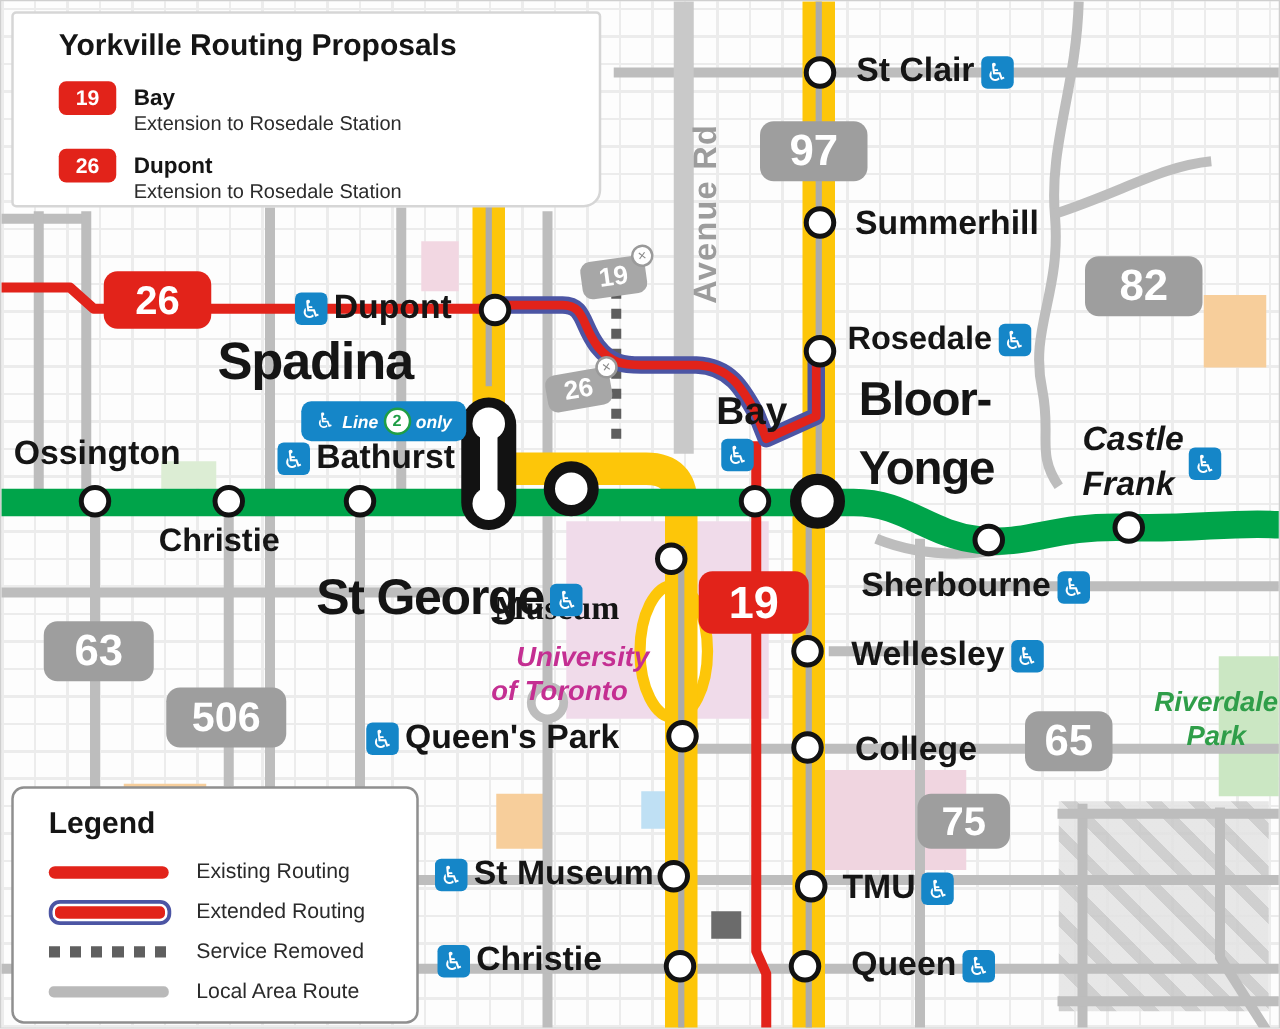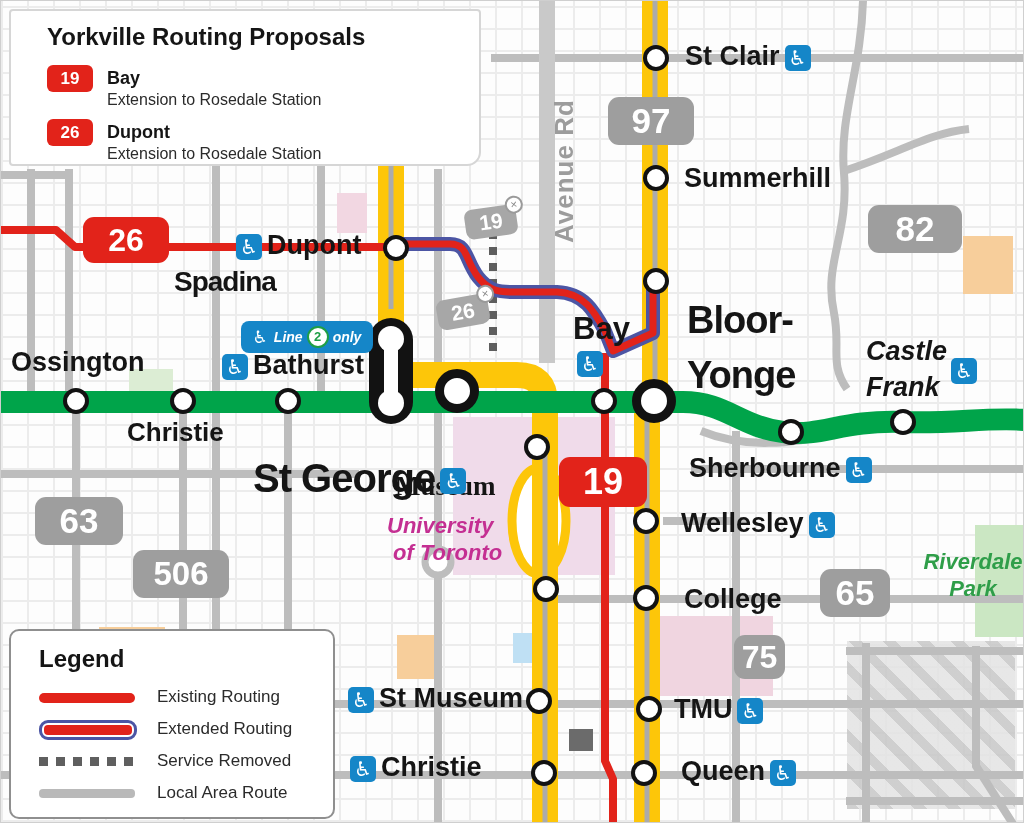--- a/index.html
+++ b/index.html
@@ -17,21 +17,21 @@
   svg.layer{position:absolute;left:0;top:0;}
   .stn{position:absolute;width:18px;height:18px;background:#fff;border:4px solid #121212;border-radius:50%;}
   .stn-big{position:absolute;width:26px;height:26px;background:#fff;border:9px solid #121212;border-radius:50%;}
   .barbell{position:absolute;left:368px;top:317px;width:44px;height:106px;background:#121212;border-radius:22px;}
   .barbell .neck{position:absolute;left:15px;top:20px;width:14px;height:66px;background:#fff;}
   .barbell .c1,.barbell .c2{position:absolute;left:9px;width:26px;height:26px;background:#fff;border-radius:50%;}
   .barbell .c1{top:8px;} .barbell .c2{top:72px;}
   .lbl{position:absolute;font-weight:bold;color:#151515;white-space:nowrap;line-height:1.05;}
   .s26{font-size:26px;} .s27{font-size:27px;} .s31{font-size:31px;}
   .s38{font-size:38px;letter-spacing:-1px;line-height:55px;}
-  .s40{font-size:40px;letter-spacing:-1px;} .s42{font-size:28px;letter-spacing:-1px;}
+  .s40{font-size:40px;letter-spacing:-1px;} .s42{font-size:42px;letter-spacing:-1px;}
   .acc{display:inline-block;width:26px;height:26px;background:#1586C8;border-radius:5px;color:#fff;
        font-size:20px;line-height:26px;text-align:center;vertical-align:middle;font-weight:normal;
        font-family:"DejaVu Sans",sans-serif;margin:0 5px;}
   .acc-abs{position:absolute;margin:0;}
   .badge{position:absolute;color:#fff;font-weight:bold;text-align:center;border-radius:11px;}
   .bg-gray{background:#9E9E9E;} .bg-red{background:#E2231A;}
   .badge-rm{position:absolute;width:52px;height:30px;background:#A7A7A7;color:#fff;font-weight:bold;
        font-size:21px;line-height:30px;text-align:center;border-radius:8px;}
   .rmx{position:absolute;right:-8px;top:-8px;width:14px;height:14px;background:#fff;border:2px solid #9a9a9a;
        border-radius:50%;color:#8a8a8a;font-size:9px;line-height:14px;text-align:center;font-weight:bold;}
@@ -160,40 +160,43 @@
       <div class="c2"></div>
   </div>
 
   <div class="badge bg-red" style="left:82px;top:216px;width:86px;height:46px;font-size:32px;line-height:46px;">26</div>
   <div class="badge bg-red" style="left:558px;top:456px;width:88px;height:50px;font-size:36px;line-height:50px;">19</div>
   <div class="badge bg-gray" style="left:607px;top:96px;width:86px;height:48px;font-size:35px;line-height:48px;">97</div>
   <div class="badge bg-gray" style="left:867px;top:204px;width:94px;height:48px;font-size:35px;line-height:48px;">82</div>
   <div class="badge bg-gray" style="left:34px;top:496px;width:88px;height:48px;font-size:35px;line-height:48px;">63</div>
   <div class="badge bg-gray" style="left:132px;top:549px;width:96px;height:48px;font-size:33px;line-height:48px;">506</div>
   <div class="badge bg-gray" style="left:819px;top:568px;width:70px;height:48px;font-size:35px;line-height:48px;">65</div>
-  <div class="badge bg-gray" style="left:733px;top:634px;width:51px;height:44px;font-size:32px;line-height:44px;">75</div>
+  <div class="badge bg-gray" style="left:733px;top:634px;width:74px;height:44px;font-size:32px;line-height:44px;">75</div>
   <div class="badge-rm" style="left:464px;top:206px;transform:rotate(-8deg);">
     <span>19</span>
     <span class="rmx">✕</span>
   </div>
   <div class="badge-rm" style="left:436px;top:296px;transform:rotate(-10deg);">
     <span>26</span>
     <span class="rmx">✕</span>
   </div>
 
   <div class="ave">Avenue Rd</div>
-  <div class="uoft" style="left:386px;top:512px;">University</div>
+  <div class="uoft" style="left:412px;top:512px;">University</div>
   <div class="uoft" style="left:392px;top:539px;">of Toronto</div>
   <div class="rvd" style="left:922px;top:548px;width:100px;">Riverdale</div>
   <div class="rvd" style="left:922px;top:575px;width:100px;">Park</div>
 
   <div class="lbl s27" style="left:684px;top:41px;">
     <span>St Clair</span><span class="acc">♿</span>
   </div>
   <div class="lbl s27" style="left:683px;top:163px;">Summerhill</div>
+  <div class="lbl s26" style="left:677px;top:256px;">
+    <span>Rosedale</span><span class="acc">♿</span>
+  </div>
   <div class="lbl s38" style="left:686px;top:292px;">
     <span>Bloor-</span><br>
     <span>Yonge</span>
   </div>
   <div class="lbl s31" style="left:572px;top:312px;">Bay</div>
   <span class="acc acc-abs" style="left:576px;top:350px;">♿</span>
   <div class="lbl s27" style="left:865px;top:332px;line-height:36px;font-style:italic;">
     <span>Castle</span><br>
     <span>Frank</span>
   </div>
@@ -209,20 +212,23 @@
     <span>TMU</span><span class="acc">♿</span>
   </div>
   <div class="lbl s27" style="left:680px;top:756px;">
     <span>Queen</span><span class="acc">♿</span>
   </div>
   <div class="lbl s27" style="left:344px;top:752px;">
     <span class="acc">♿</span><span>Christie</span>
   </div>
   <div class="lbl s27" style="left:342px;top:683px;">
     <span class="acc">♿</span><span>St Museum</span>
+  </div>
+  <div class="lbl s27" style="left:287px;top:574px;">
+    <span class="acc">♿</span><span>Queen's Park</span>
   </div>
   <div class="lbl s27" style="left:394px;top:471px;font-family:Liberation Serif, serif;">Museum</div>
   <div class="lbl s40" style="left:252px;top:420px;margin-top:36px;">
     <span>St George</span><span class="acc">♿</span>
   </div>
   <div class="lbl s42" style="left:173px;top:266px;">Spadina</div>
   <div class="lbl s27" style="left:216px;top:350px;">
     <span class="acc">♿</span><span>Bathurst</span>
   </div>
   <div class="lbl s27" style="left:10px;top:347px;">Ossington</div>

